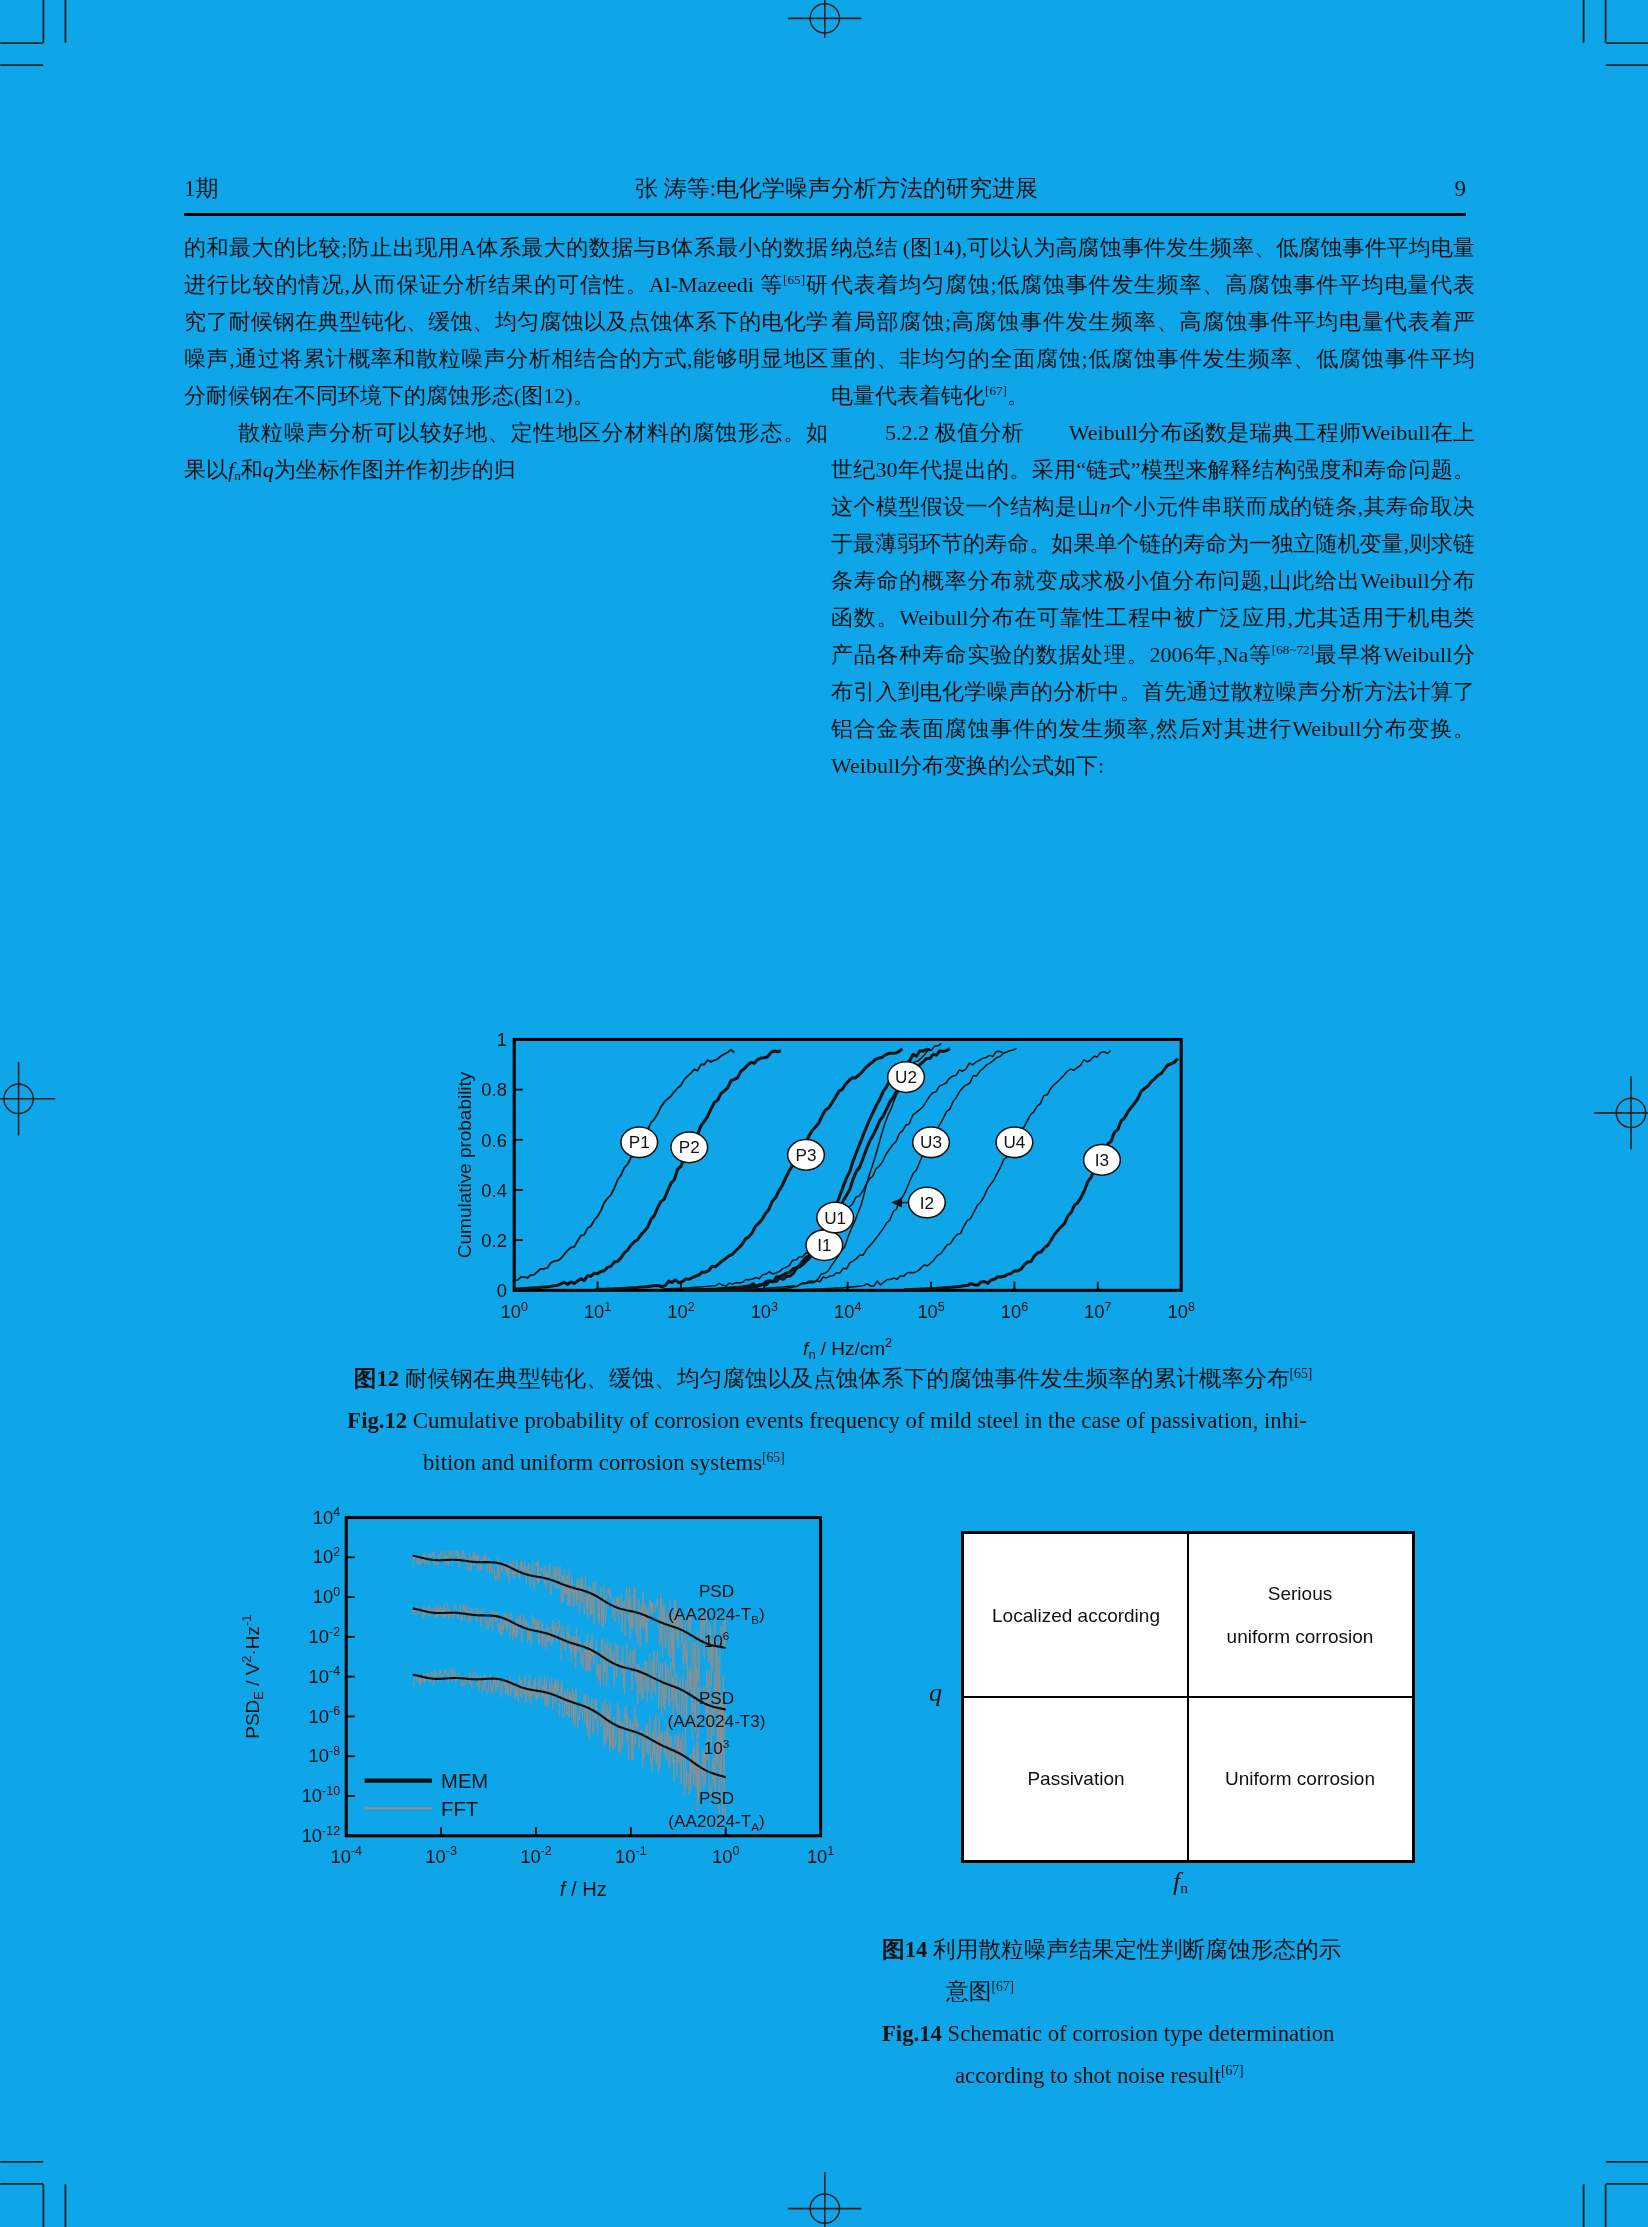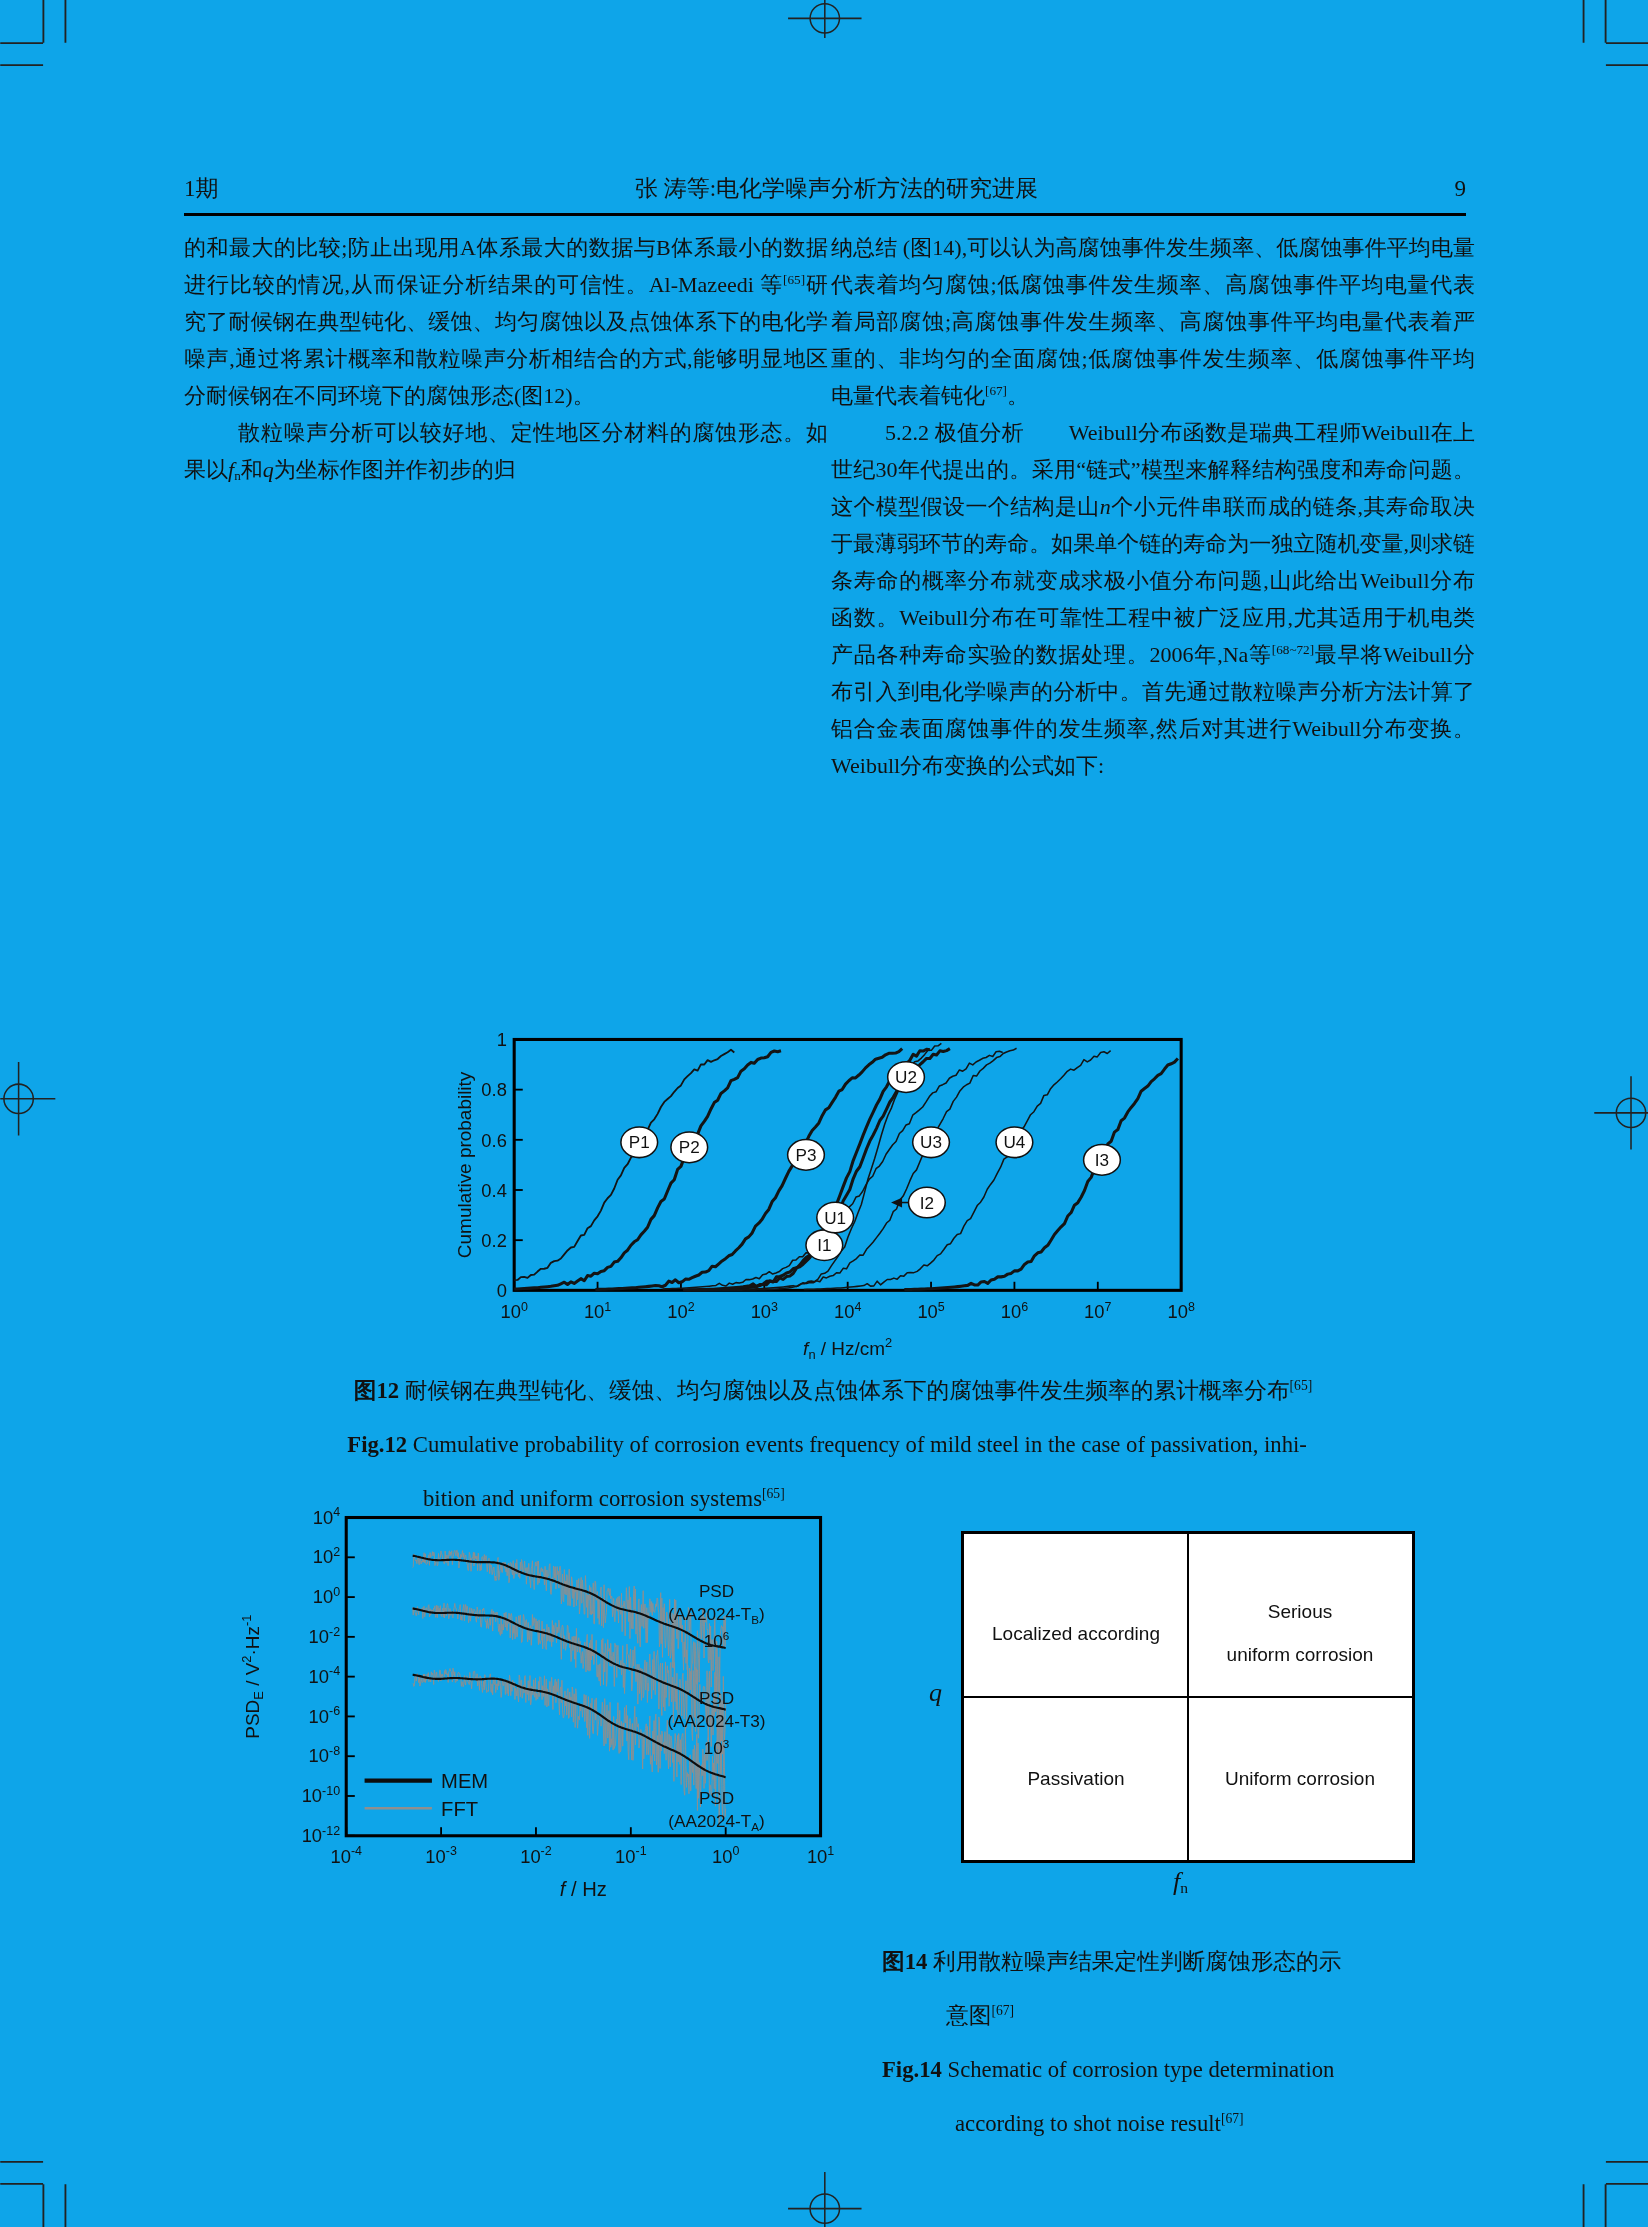--- a/index.html
+++ b/index.html
@@ -16,29 +16,29 @@
   .col-left{left:184px;}
   .col-right{left:831px;}
   .body-para{font-size:22px;line-height:37px;text-align:justify;margin:0;}
   .body-para.indent{text-indent:54px;}
   sup{font-size:0.60em;vertical-align:0.62em;line-height:0;}
   sub{font-size:0.60em;vertical-align:-0.22em;line-height:0;}
   .figure-svg{position:absolute;}
   svg text{font-family:"Liberation Sans","DejaVu Sans",sans-serif;fill:#111;}
   .cap{position:absolute;font-size:22.7px;line-height:42px;}
   .cap b{font-weight:bold;}
-  .cap-line{white-space:nowrap;margin-top:12px;}
+  .cap-line{white-space:nowrap;}
   .cap-line.center{text-align:center;}
   .jw{word-spacing:8px;}
   .fig14{position:absolute;left:961px;top:1531px;width:454px;height:332px;
     border:3.1px solid #000;box-sizing:border-box;background:#fff;}
   .fig14 .vline{position:absolute;left:calc(50% - 1.2px);top:0;bottom:0;width:1.8px;background:#000;}
   .fig14 .hline{position:absolute;top:calc(50% - 1.2px);left:0;right:0;height:1.8px;background:#000;}
   .quad{position:absolute;width:50%;height:50%;display:flex;align-items:center;justify-content:center;
-    font-family:"Liberation Sans","DejaVu Sans",sans-serif;font-size:19px;text-align:center;margin-top:18px;}
+    font-family:"Liberation Sans","DejaVu Sans",sans-serif;font-size:19px;text-align:center;}
   .q-tl{left:0;top:0;}
   .q-tr{right:0;top:0;flex-direction:column;gap:21px;}
   .q-bl{left:0;bottom:0;}
   .q-br{right:0;bottom:0;}
   .axis-q{position:absolute;left:929px;top:1678px;font-size:26px;font-style:italic;}
   .axis-fn{position:absolute;left:1173px;top:1867px;font-size:26px;}
   .axis-fn i{font-style:italic;}
 </style>
 </head>
 <body>

